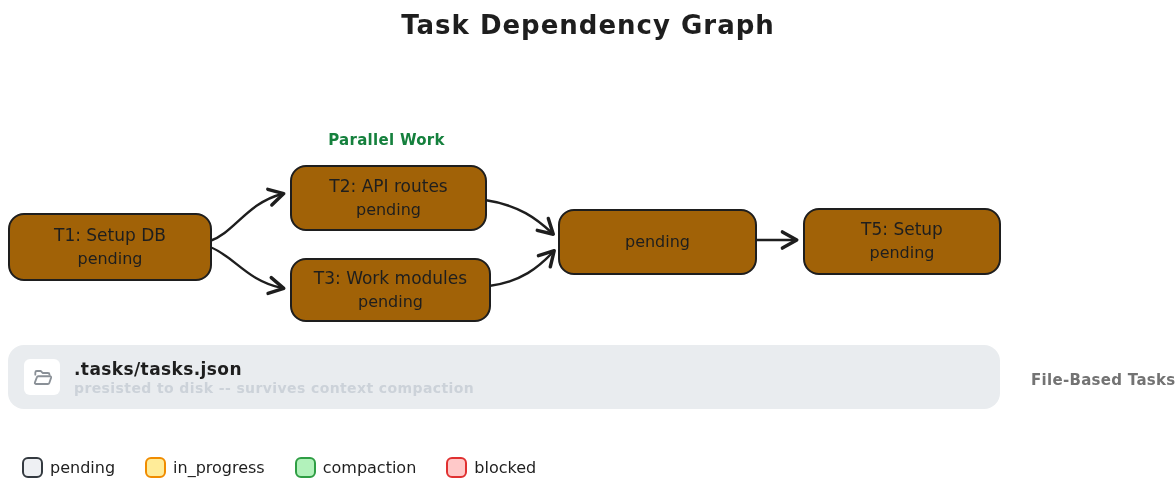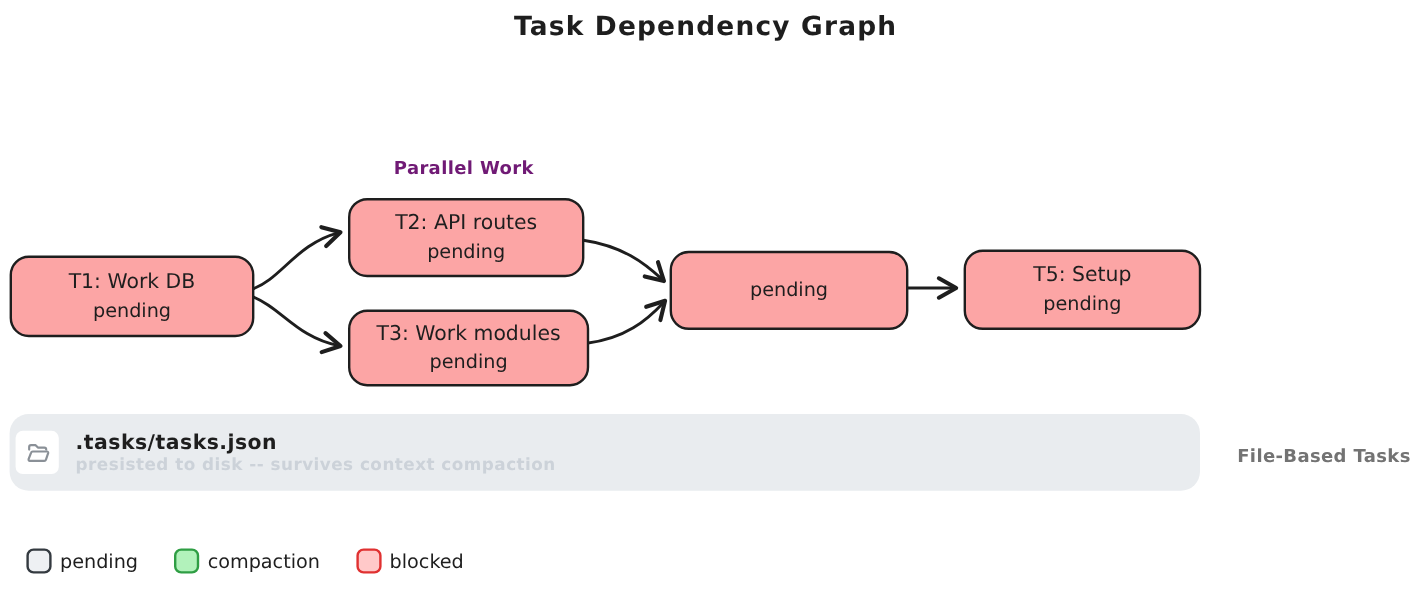--- a/index.html
+++ b/index.html
@@ -5,37 +5,37 @@
   html,body{margin:0;padding:0;}
   body{
     width:1176px;height:492px;position:relative;overflow:hidden;
     background:#ffffff;
     font-family:"DejaVu Sans","Liberation Sans",sans-serif;
     color:#1e1e1e;
   }
   .stage{position:absolute;inset:0;}
   .title{
     position:absolute;top:10px;left:0;width:100%;
-    text-align:center;font-size:22px;font-weight:600;letter-spacing:1px;
+    text-align:center;font-size:26px;font-weight:600;letter-spacing:1px;
   }
   svg.edges{position:absolute;inset:0;pointer-events:none;}
   .node{
-    position:absolute;background:#fca5a5;border:2.4px solid #1e1e1e;
+    position:absolute;background:#a16207;border:2.4px solid #1e1e1e;
     border-radius:16px;display:flex;flex-direction:column;
     align-items:center;justify-content:center;
     font-size:17px;font-weight:500;line-height:1.4;z-index:2;
   }
   .node .status{font-size:16px;}
   .annotation{
     position:absolute;font-size:15px;font-weight:700;letter-spacing:0.3px;
   }
   .annotation.center{text-align:center;}
   .filebar{
     position:absolute;left:8px;top:345px;width:992px;height:64px;
-    border-radius:16px;display:flex;align-items:center;padding:0 5px;
+    border-radius:16px;display:flex;align-items:center;padding:0 16px;
     box-sizing:border-box;
   }
   .filebar .icon-tile{
     width:36px;height:36px;border-radius:6px;background:#ffffff;
     display:flex;align-items:center;justify-content:center;flex:0 0 auto;
   }
   .filebar .texts{margin-left:14px;display:flex;flex-direction:column;}
   .filebar .filename{font-size:17px;font-weight:700;letter-spacing:0.4px;}
   .filebar .subtitle{font-size:14px;font-weight:600;letter-spacing:0.4px;margin-top:1px;}
   .legend{
@@ -60,24 +60,24 @@
         <path d="M2,1.5 L10,6 L2,10.5" fill="none" stroke="#1e1e1e" stroke-width="1.9" stroke-linecap="round" stroke-linejoin="round"></path>
       </marker>
     </defs>
     <path d="M 210,241 C 234,233 247,203 282,194" fill="none" stroke="#1e1e1e" stroke-width="2.4" stroke-linecap="round" marker-end="url(#arrow)"></path>
     <path d="M 210,247 C 234,256 247,281 282,288" fill="none" stroke="#1e1e1e" stroke-width="2.4" stroke-linecap="round" marker-end="url(#arrow)"></path>
     <path d="M 485,200 C 519,205 537,219 552,233" fill="none" stroke="#1e1e1e" stroke-width="2.4" stroke-linecap="round" marker-end="url(#arrow)"></path>
     <path d="M 489,286 C 521,282 539,267 553,252" fill="none" stroke="#1e1e1e" stroke-width="2.4" stroke-linecap="round" marker-end="url(#arrow)"></path>
     <path d="M 757,240 L 795,240" fill="none" stroke="#1e1e1e" stroke-width="2.4" stroke-linecap="round" marker-end="url(#arrow)"></path>
   </svg>
 
-  <div class="annotation center" style="left: 290px; top: 131px; width: 193px; color: #701a75;">Parallel Work</div>
+  <div class="annotation center" style="left: 290px; top: 131px; width: 193px; color: #15803d;">Parallel Work</div>
 
   <div class="node" style="left:8px;top:213px;width:200px;height:64px;">
-    <span>T1: Work DB</span>
+    <span>T1: Setup DB</span>
     <span class="status">pending</span>
   </div>
   <div class="node" style="left:290px;top:165px;width:193px;height:62px;">
     <span>T2: API routes</span>
     <span class="status">pending</span>
   </div>
   <div class="node" style="left:290px;top:258px;width:197px;height:60px;">
     <span>T3: Work modules</span>
     <span class="status">pending</span>
   </div>
@@ -103,20 +103,24 @@
   </div>
 
   <div class="annotation" style="left: 1031px; top: 371px; color: #737373;">File-Based Tasks</div>
 
   <div class="legend">
     <div class="item">
       <span class="swatch" style="background: rgb(238, 240, 243); border-color: rgb(52, 58, 64);"></span>
       <span class="label">pending</span>
     </div>
     <div class="item">
+      <span class="swatch" style="background: rgb(255, 236, 153); border-color: rgb(240, 140, 0);"></span>
+      <span class="label">in_progress</span>
+    </div>
+    <div class="item">
       <span class="swatch" style="background: rgb(178, 242, 187); border-color: rgb(47, 158, 68);"></span>
       <span class="label">compaction</span>
     </div>
     <div class="item">
       <span class="swatch" style="background: rgb(255, 201, 201); border-color: rgb(224, 49, 49);"></span>
       <span class="label">blocked</span>
     </div>
   </div>
 
 </div>

